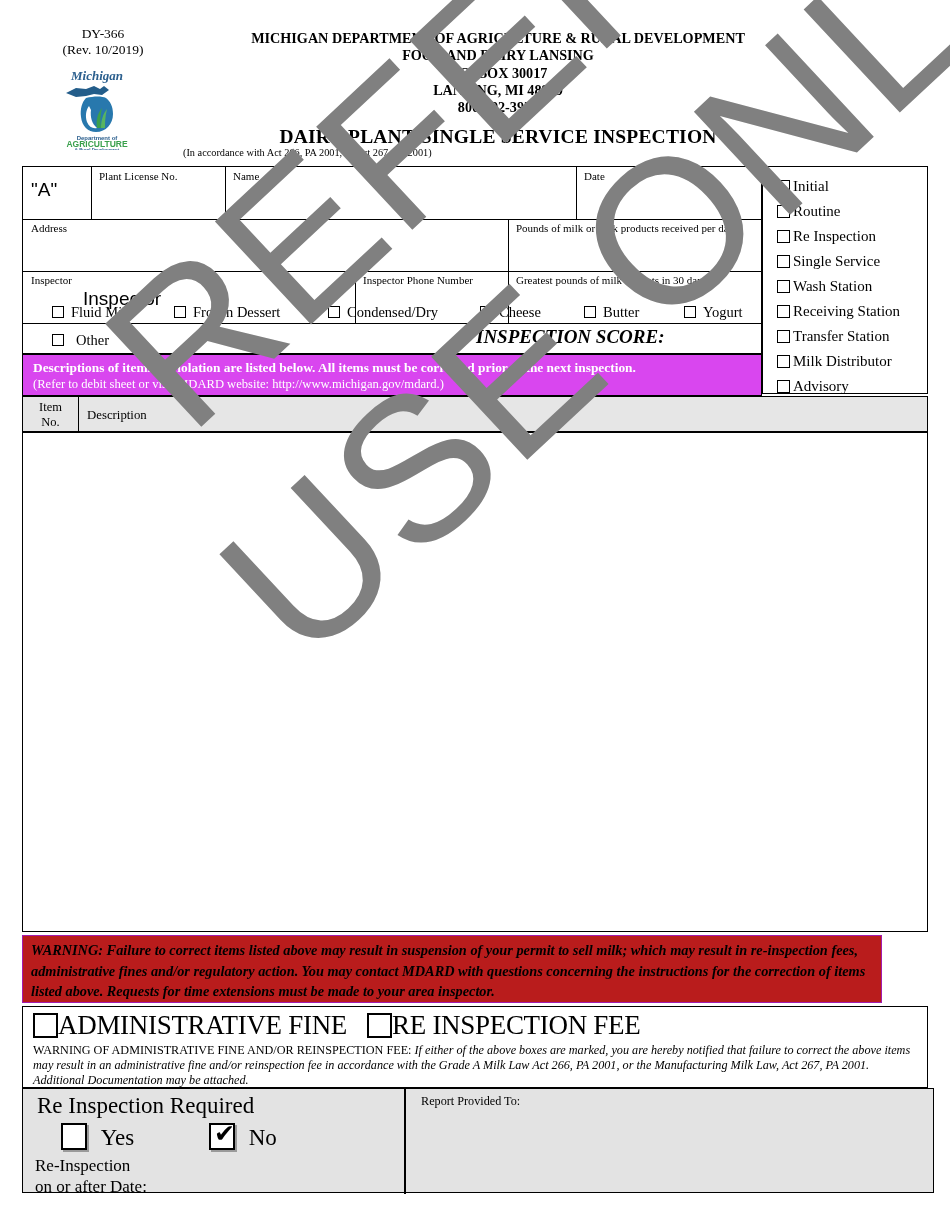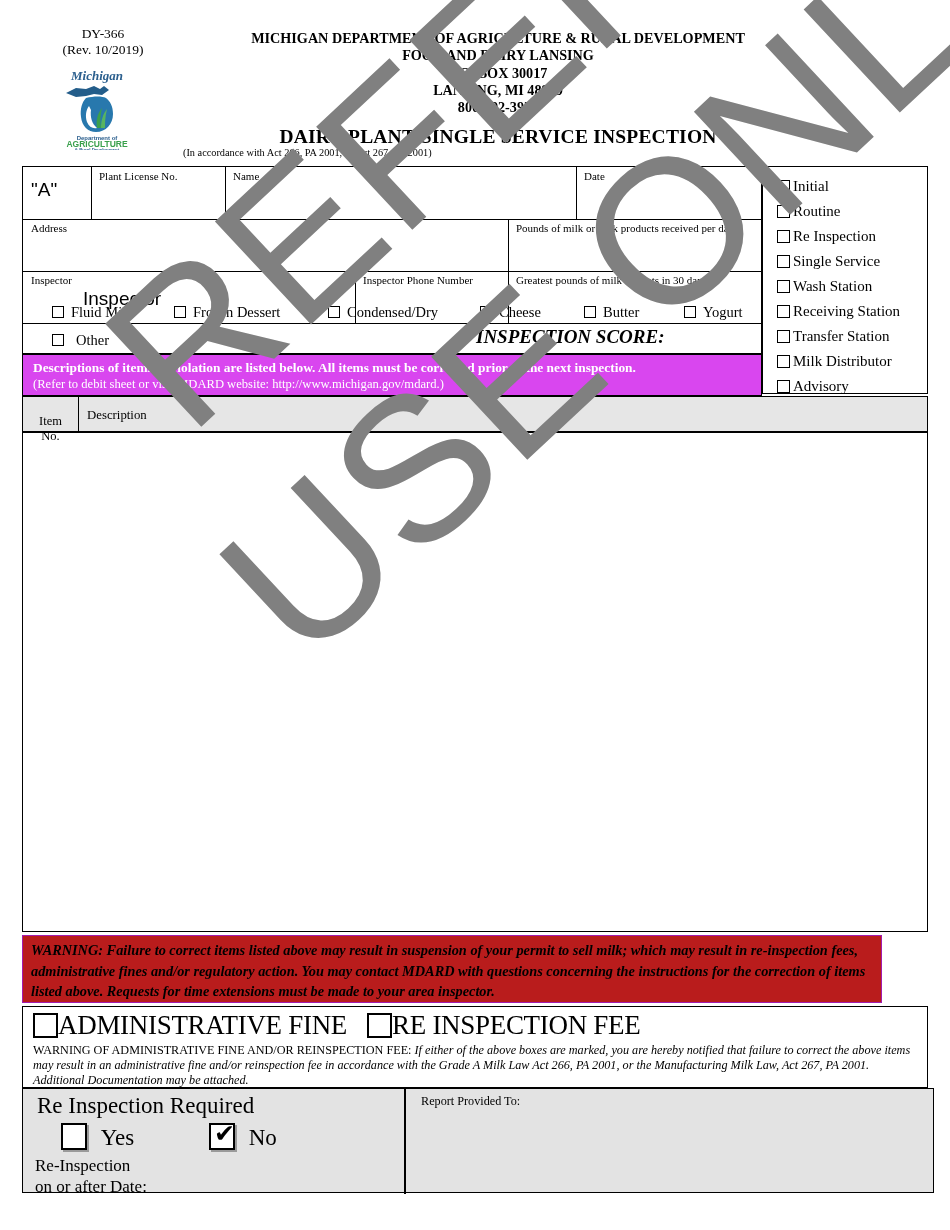--- a/index.html
+++ b/index.html
@@ -175,21 +175,21 @@
   #tbl-head {
     left: 22px; top: 396px; width: 906px; height: 36px;
     background: #e6e6e6; z-index: 10;
     border: 1px solid #000;
   }
   #th-item {
     position: absolute; left: 0; top: 0; width: 56px; height: 100%;
     border-right: 1px solid #000;
     text-align: center;
     font-size: 12.5px; line-height: 15px;
-    padding-top: 17px;
+    padding-top: 3px;
     box-sizing: border-box;
   }
   #th-desc {
     position: absolute; left: 64px; top: 11px;
     font-size: 12.8px;
   }
 
   #tbl-body {
     left: 22px; top: 432px; width: 906px; height: 500px;
     background: #fff; z-index: 4;

